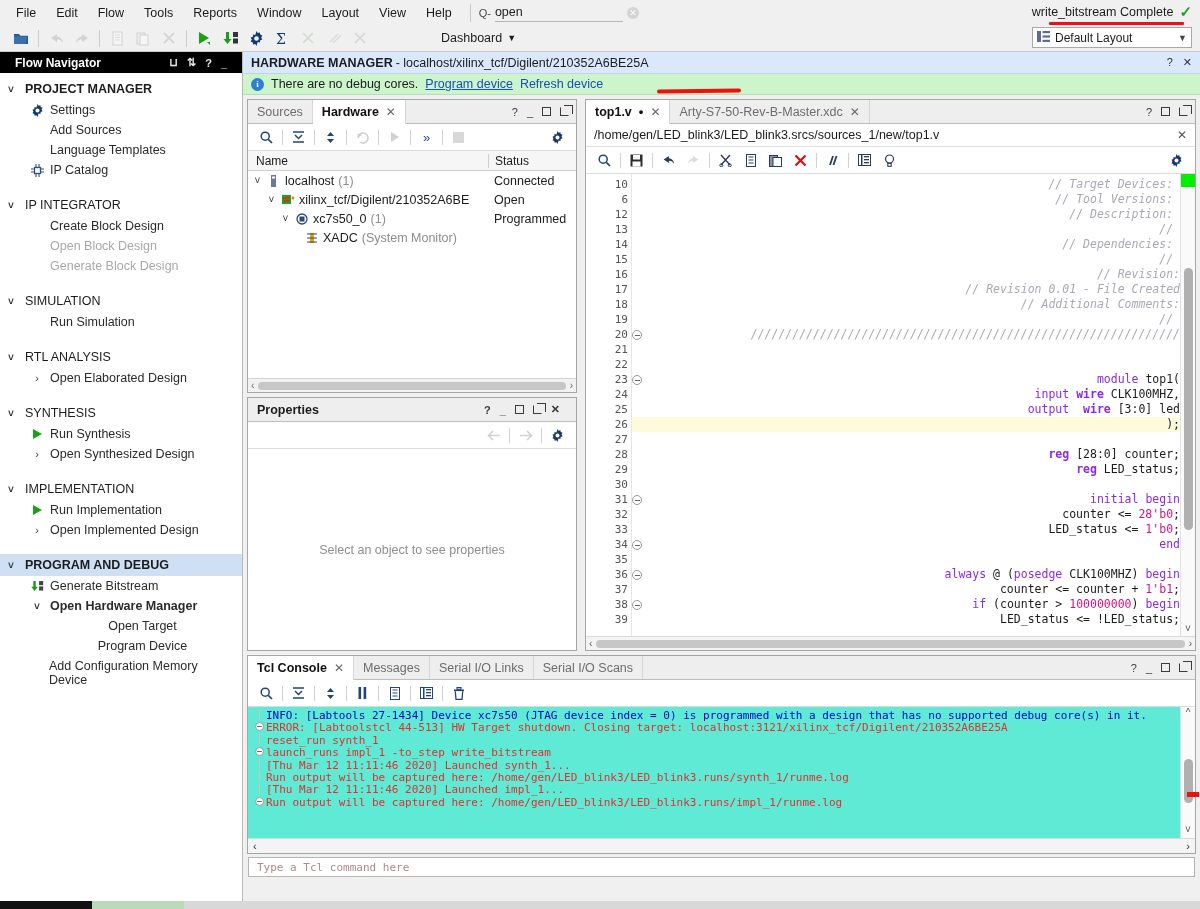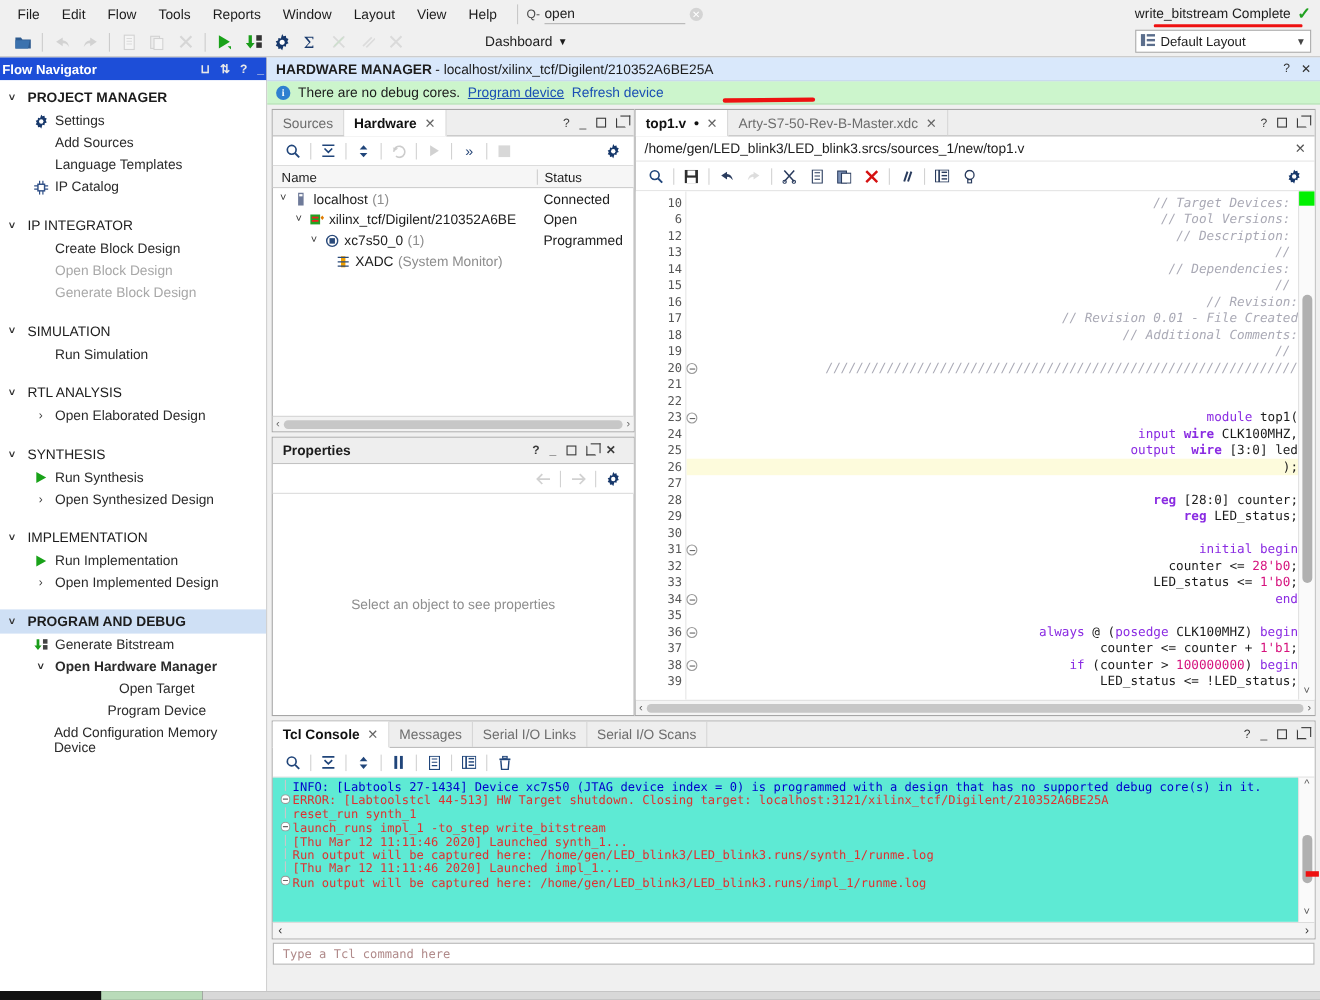--- a/index.html
+++ b/index.html
@@ -55,22 +55,22 @@
     padding:0 4px; font-size:12px; gap:5px;
   }
   .layoutsel .cv { margin-left:auto; font-size:9px; color:#444; }
 
   
   .bodyrow { flex:1; display:flex; min-height:0; background:#f0f0f0; }
 
   
   .flownav { width:243px; background:#ffffff; display:flex; flex-direction:column; border-right:1px solid #b9b9b9; }
   .fn-head {
-    height:21px; background:#1d4ed8; color:#fff; display:flex; align-items:center;
-    padding:0 2px; font-size:12px; font-weight:bold;gap:36px;
+    height:21px; background:#000000; color:#fff; display:flex; align-items:center;
+    padding:0 15px; font-size:12px; font-weight:bold;gap:36px;
   }
   .fn-head .tools { margin-left:auto; display:flex; gap:9px; font-size:11px; color:#e8e8e8; align-items:center; }
   .fn-body { flex:1; overflow:hidden; padding-top:5px; background:#fff; }
   .fn-group {
     display:flex; align-items:center; gap:7px; padding:4px 6px 4px 8px;
     font-size:12.5px; font-weight:bold; color:#1c1c1c;
   }
   .fn-group.sel { background:#cfe0f5; }
   .fn-group .chev { font-size:10px; color:#333; width:10px; display:inline-block; }
   .fn-item {
@@ -101,21 +101,21 @@
   .info-i {
     width:13px;height:13px;border-radius:50%;background:#2f7fd0;color:#fff;
     font-size:9px;font-weight:bold;display:flex;align-items:center;justify-content:center;
     font-family:"Liberation Serif",serif;
   }
   .lnk { color:#1a4fb4; text-decoration:underline; }
   .lnk.nound { text-decoration:none; }
   .redmark2 { position:absolute; left:414px; top:15px; width:84px; height:4px; background:#ee1111;
               border-radius:2px; transform:rotate(-0.6deg); }
 
-  .mid { flex:1; display:flex; min-height:0; padding:4px 4px 0 4px; gap:0; }
+  .mid { flex:1; display:flex; min-height:0; padding:4px 4px 0 4px; gap:8px; }
   .leftcol { width:330px; display:flex; flex-direction:column; gap:4px; min-height:0; }
 
   
   .panel { background:#fff; border:1px solid #a6a6a6; display:flex; flex-direction:column; min-height:0; }
   .panel-tabs {
     height:24px; display:flex; align-items:stretch; background:#eeeeee;
     border-bottom:1px solid #bdbdbd; position:relative;
   }
   .ptab {
     display:flex; align-items:center; gap:7px; padding:0 9px; font-size:12.5px;

